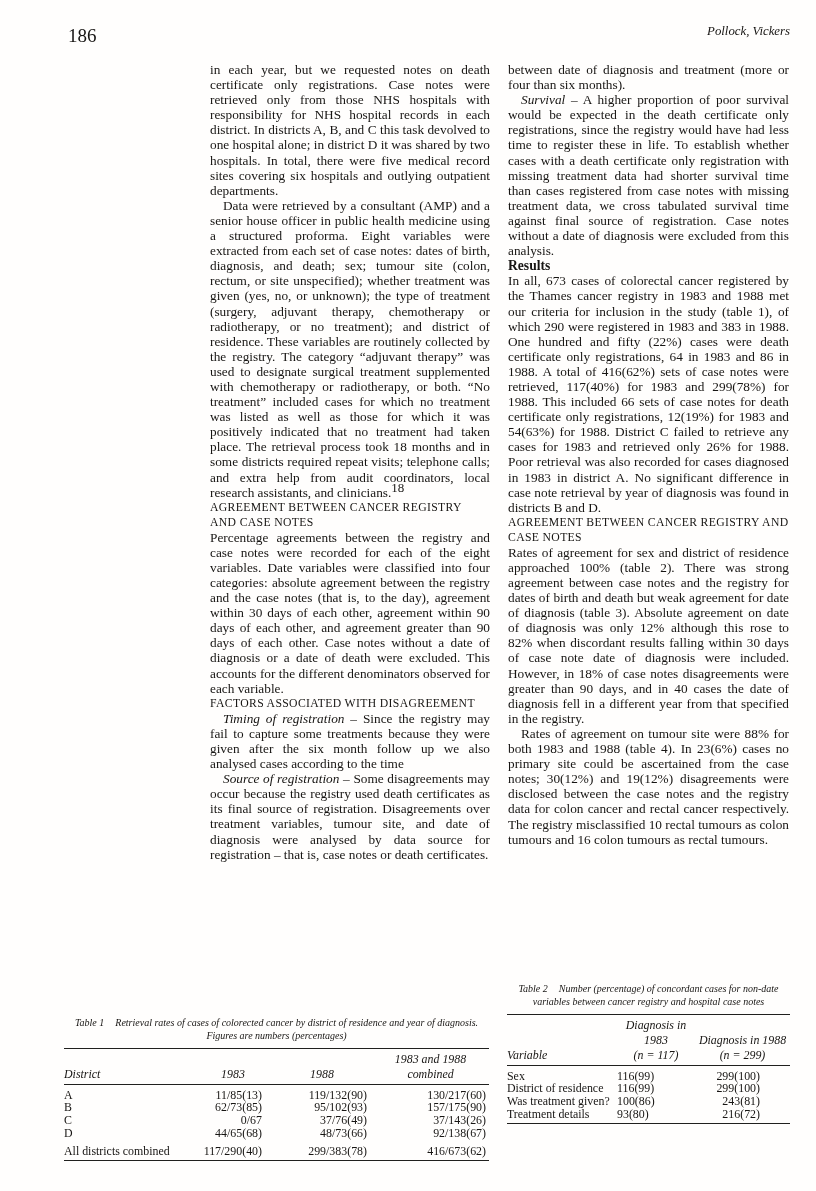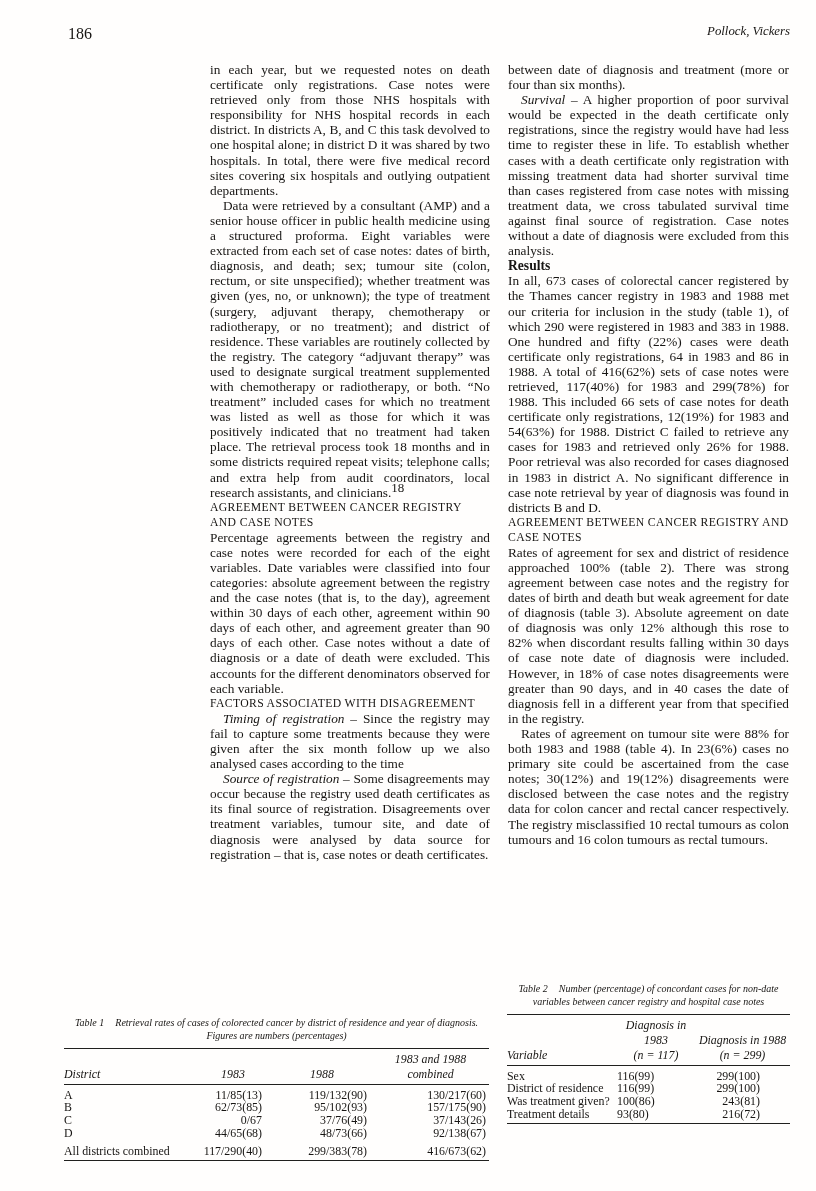--- a/index.html
+++ b/index.html
@@ -1,21 +1,21 @@
 <!DOCTYPE html>
 <html><head>
 <meta charset="utf-8">
 <style>
   html,body{margin:0;padding:0;background:#ffffff;}
   .page{
     position:relative;width:816px;height:1191px;background:#fffefd;
     font-family:"Liberation Serif","DejaVu Serif",serif;color:#171513;
     overflow:hidden;
   }
-  .pgnum{position:absolute;left:68px;top:25px;font-size:16px;}
+  .pgnum{position:absolute;left:68px;top:25px;font-size:19px;}
   .runhead{position:absolute;right:26px;top:24px;font-size:12.8px;font-style:italic;}
   .col{position:absolute;width:280px;font-size:13.3px;line-height:15.1px;text-align:justify;}
   .col-left{left:210px;top:62px;}
   .col-right{left:508px;top:62px;width:281px;}
   .col p{margin:0;}
   .col p.indent{text-indent:13px;}
   .sect-head{font-size:11.7px;letter-spacing:0.35px;line-height:15px;margin-top:14px;margin-bottom:1px;text-align:left;}
   .bold-head{font-weight:bold;margin-top:12px;font-size:13.6px;}
   sup{font-size:13px;line-height:0;vertical-align:super;}
   .lead{font-style:italic;}

